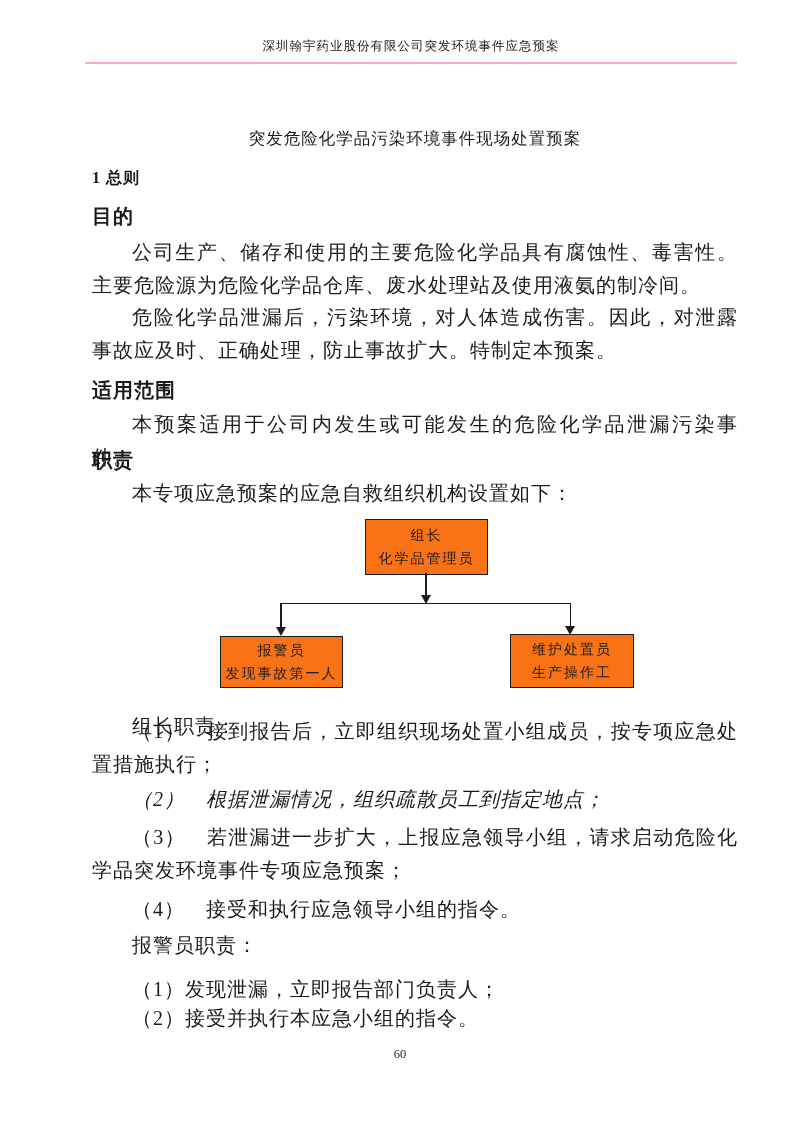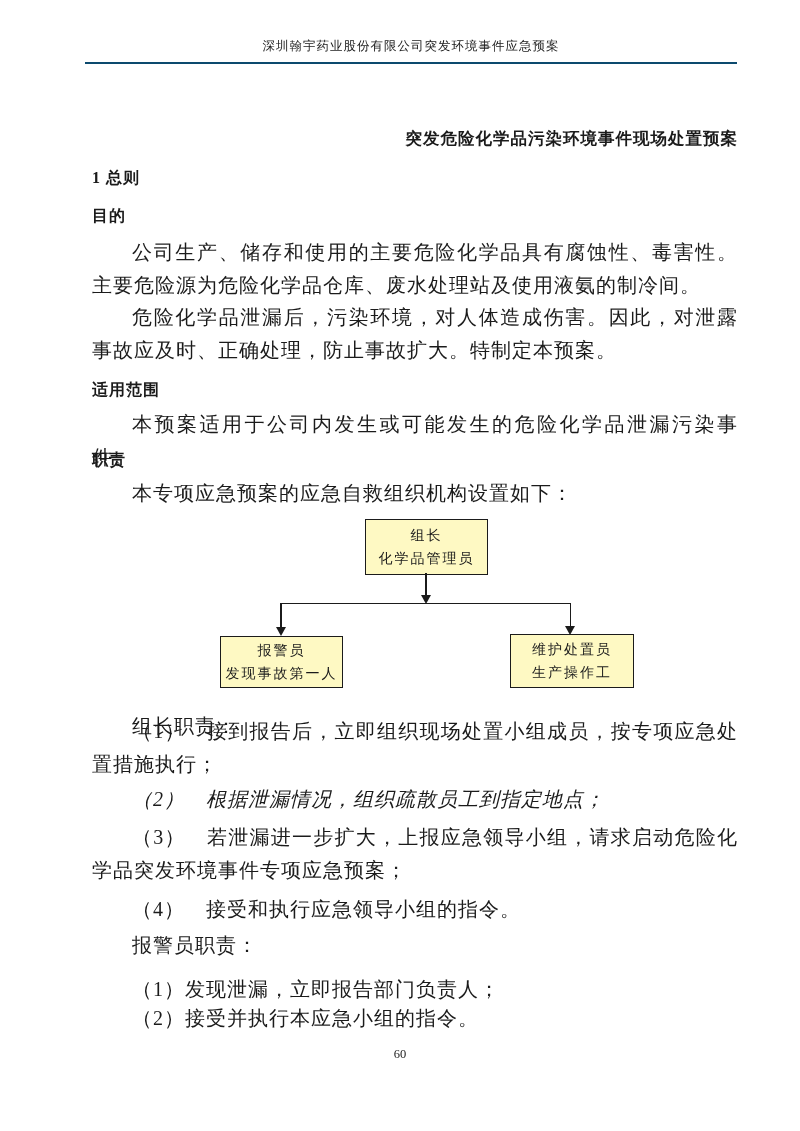--- a/index.html
+++ b/index.html
@@ -11,32 +11,32 @@
     overflow:hidden;
     font-family:"Liberation Serif","DejaVu Serif",serif;
     color:#1b1b1b;
   }
   
   .page-header{
     position:absolute;left:85px;top:38px;width:652px;
     text-align:center;
     font-size:12.5px;letter-spacing:1px;
     padding-bottom:7px;
-    border-bottom:2px solid #0c4a6e;
+    border-bottom:2px solid #f9a8d4;
   }
   
   .content{position:absolute;left:92px;top:0;width:646px;height:1131px;}
   .abs{position:absolute;left:0;right:0;}
   .doc-title{
-    top:127px;text-align:right;
-    font-size:16.5px;font-weight:bold;letter-spacing:1px;
+    top:127px;text-align:center;
+    font-size:16.5px;font-weight:normal;letter-spacing:1px;
     line-height:24px;
   }
   .h-chapter{top:166px;font-size:16px;font-weight:bold;line-height:24px;letter-spacing:1px;}
-  .h-sub{font-size:16px;font-weight:bold;line-height:24px;letter-spacing:1px;}
+  .h-sub{font-size:20px;font-weight:bold;line-height:24px;letter-spacing:1px;}
   .h-purpose{top:204px;}
   .h-scope{top:378px;}
   .h-duties{top:448px;}
   .para{
     font-size:20px;line-height:33px;letter-spacing:1px;
     text-align:justify;text-indent:2em;
   }
   .p-purpose1{top:236px;}
   .p-purpose2{top:301px;}
   .p-scope{top:408px;}
@@ -48,21 +48,21 @@
   .p-item4{top:893px;}
   .p-alarm-head{top:929px;}
   .p-alarm1{top:965px;margin-top:8px;}
   .p-alarm2{top:1002px;}
   
   .org-box{
     position:absolute;
     border:1.5px solid #1b1b1b;
     display:flex;flex-direction:column;justify-content:center;align-items:center;
     font-size:14px;line-height:23px;letter-spacing:2px;
-    text-align:center;background:#fef9c3;
+    text-align:center;background:#f97316;
   }
   .box-leader{left:273px;top:519px;width:121px;height:54px;}
   .box-alarm{left:128px;top:636px;width:121px;height:50px;}
   .box-maint{left:418px;top:634px;width:122px;height:52px;}
   .conn{position:absolute;background:#1b1b1b;}
   .conn-v-top{left:333px;top:573px;width:1.5px;height:24px;}
   .conn-h{left:188px;top:602.5px;width:291px;height:1.5px;}
   .conn-v-left{left:188px;top:604px;width:1.5px;height:24px;}
   .conn-v-right{left:477.5px;top:604px;width:1.5px;height:24px;}
   .arrow-down{

